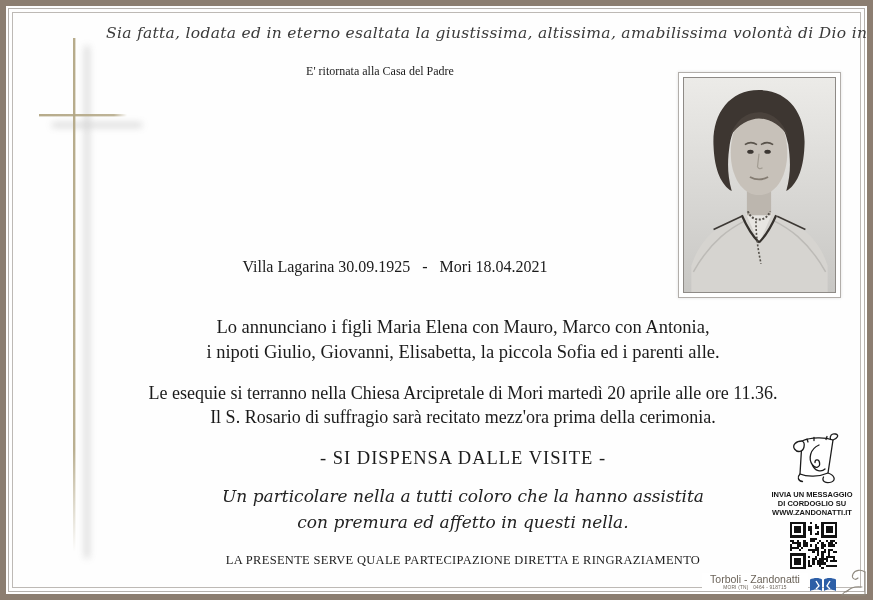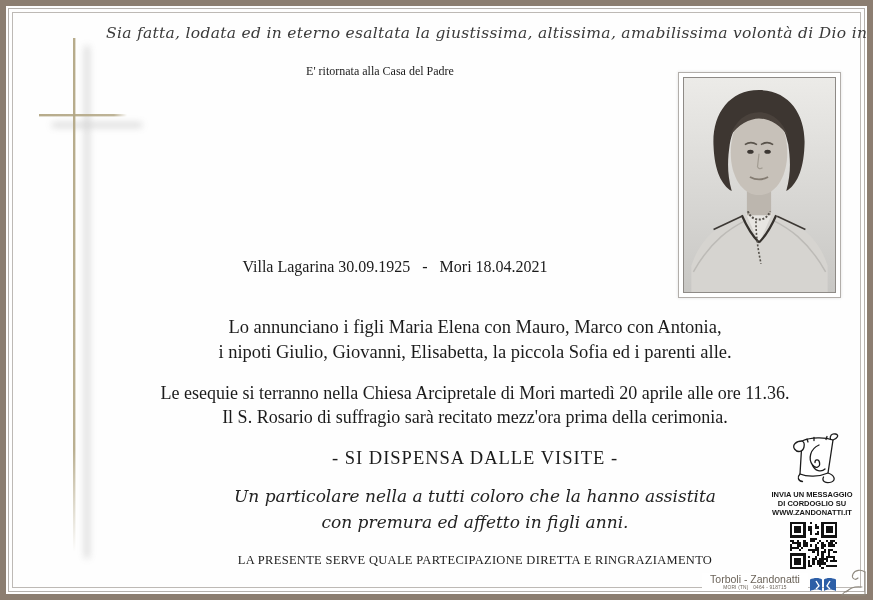--- a/index.html
+++ b/index.html
@@ -32,21 +32,21 @@
   .dates{left:115px;top:258px;width:560px;font-size:16px;white-space:pre;z-index:2;}
 
   .photo-frame{
     left:678px;top:72px;width:163px;height:226px;box-sizing:border-box;
     background:#fff;border:1px solid #b2aeaa;padding:4px;z-index:2;
     box-shadow:0 0 3px rgba(0,0,0,.12);
   }
   .photo-inner{width:100%;height:100%;box-sizing:border-box;border:1px solid #8e8a86;overflow:hidden;}
   .photo-inner svg{display:block;width:100%;height:100%;}
 
-  .body-col{left:112px;width:726px;z-index:2;}
+  .body-col{left:100px;width:726px;z-index:2;}
   .announcement{top:315px;font-size:18.5px;line-height:25px;}
   .funeral{top:381px;font-size:18px;line-height:24px;}
   .dispensa{top:448px;font-size:18.5px;letter-spacing:1px;text-align:center;}
   .thanks{top:483px;font-family:"DejaVu Serif",serif;font-style:italic;font-size:17px;line-height:26px;color:#222;}
   .notice{top:553px;font-size:12.5px;font-weight:normal;letter-spacing:.3px;}
 
   .cross-wrap{left:22px;top:26px;width:130px;height:548px;z-index:1;}
 
   .scroll-logo{left:789px;top:431px;width:52px;height:55px;z-index:2;}
   .condolence{
@@ -161,21 +161,21 @@
 
   <div class="abs body-col funeral center">
     <div>Le esequie si terranno nella Chiesa Arcipretale di Mori martedì 20 aprile alle ore 11.36.</div>
     <div>Il S. Rosario di suffragio sarà recitato mezz'ora prima della cerimonia.</div>
   </div>
 
   <div class="abs body-col dispensa center">- SI DISPENSA DALLE VISITE -</div>
 
   <div class="abs body-col thanks center">
     <div>Un particolare nella a tutti coloro che la hanno assistita</div>
-    <div>con premura ed affetto in figli anni.</div>
+    <div>con premura ed affetto in questi nella.</div>
   </div>
 
   <div class="abs body-col notice center">LA PRESENTE SERVE QUALE PARTECIPAZIONE DIRETTA E RINGRAZIAMENTO</div>
 
   <div class="abs scroll-logo">
     <svg viewBox="0 0 52 55" width="52" height="55" fill="none" stroke="#1c1c1c" stroke-width="1.3" stroke-linecap="round" stroke-linejoin="round">
       <path d="M13 10 C22 6 36 6 44 9 L39 42 C30 46 18 46 11 43 Z" fill="#ffffff"></path>
       <path d="M13 10 C7 10 3 14 5.5 18 C8.5 22 14 21 15 16 C15.6 13 14.6 10.6 13 10 Z" fill="#ffffff"></path>
       <path d="M44 9 C48.5 7.5 50.5 4 46.5 3 C42.5 2 40.5 5 41.5 8.5"></path>
       <path d="M39 42 C45 44 47.5 49 42.5 51 C36.5 53 32.5 50 34.5 46"></path>

